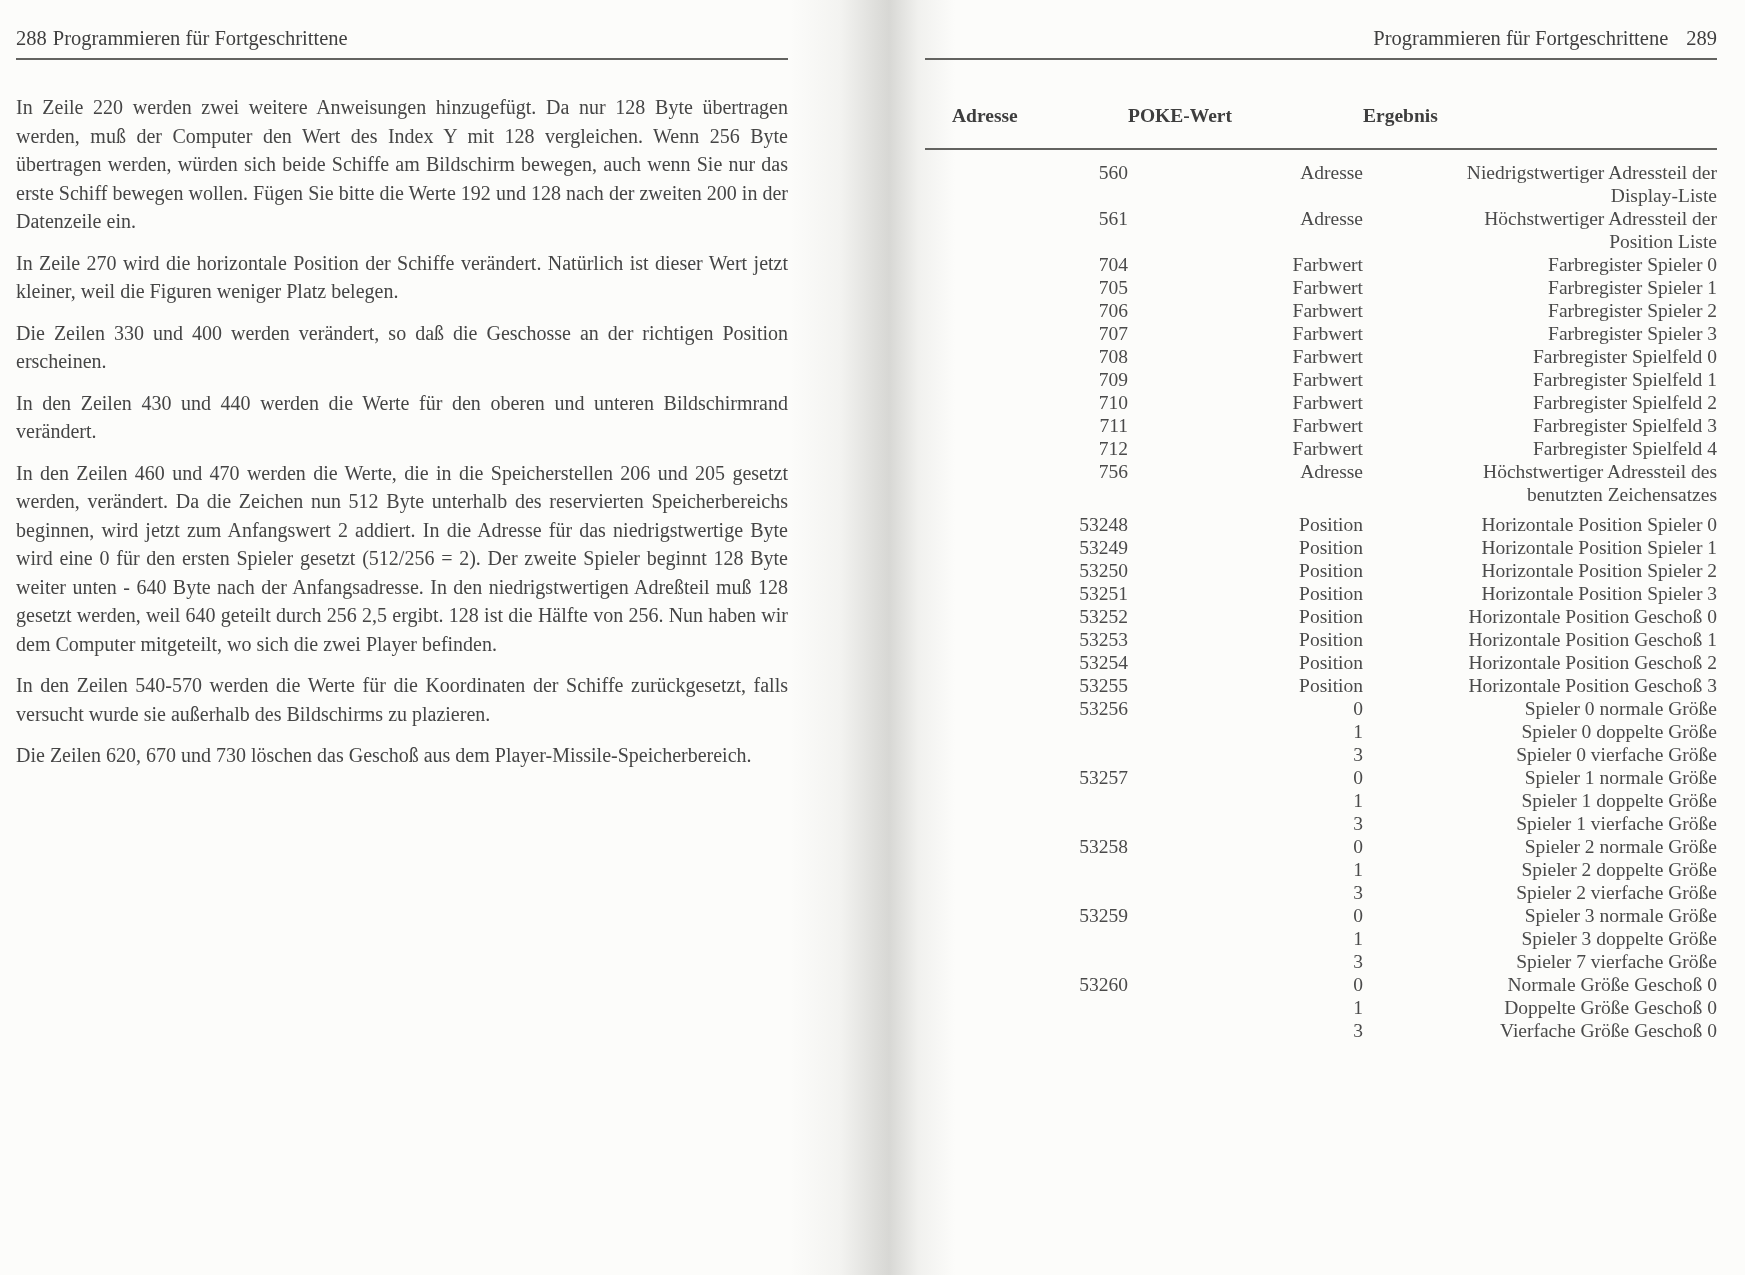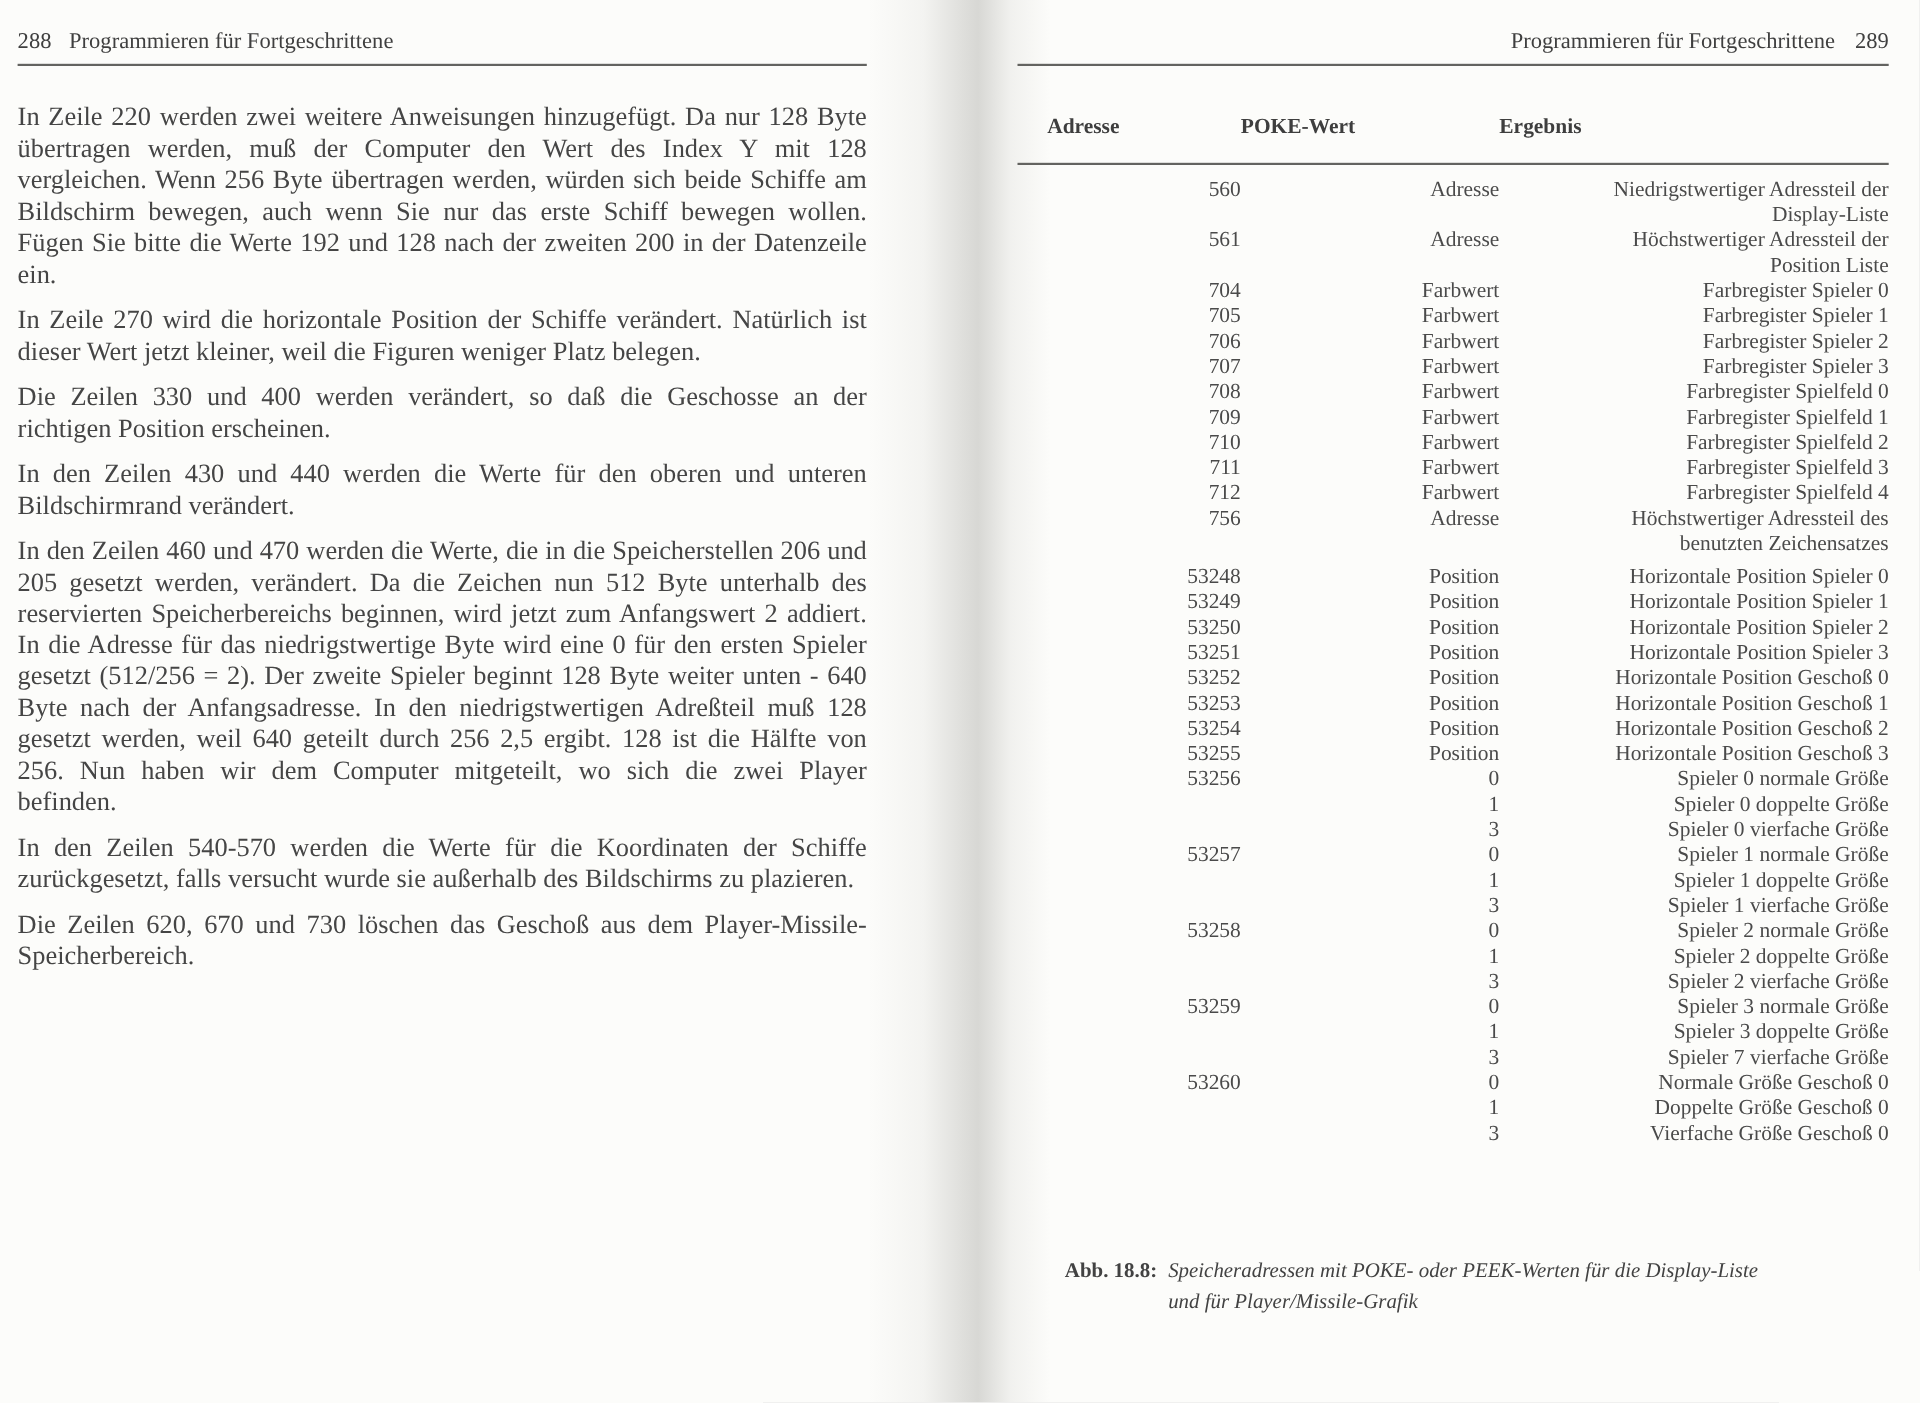--- a/index.html
+++ b/index.html
@@ -19,27 +19,27 @@
       rgba(165,165,160,0.34) 52%,
       rgba(165,165,160,0.42) 60%,
       rgba(190,190,185,0.18) 78%,
       rgba(190,190,185,0) 100%);
     pointer-events:none;
   }
   .page{position:absolute;top:26px;}
   .page-left{left:16px;width:772px;}
   .page-right{left:925px;width:792px;}
 
-  .phead{display:flex;align-items:baseline;gap:16px;font-size:20.5px;line-height:24px;color:#3f3f3f;}
+  .phead{display:flex;align-items:baseline;gap:6px;font-size:20.5px;line-height:24px;color:#3f3f3f;}
   .phead.right{justify-content:flex-end;gap:18px;}
   .ptitle{}
   .pnum{font-style:normal;}
   .rule{border:none;border-top:2.5px solid #636360;margin:8px 0 0 0;width:100%;}
 
-  .body{margin-top:33px;font-size:24px;line-height:28.5px;text-align:justify;}
+  .body{margin-top:33px;font-size:20px;line-height:28.5px;text-align:justify;}
   .para{margin:0 0 13px 0;}
 
   .table{font-size:19.5px;}
   .thead{
     display:grid;grid-template-columns:176px 235px auto;
     padding-left:27px;margin-top:44px;
     font-weight:bold;color:#3e3e3e;line-height:24px;
   }
   .trule{margin-top:20px;border-top-width:2px;}
   .tbody{margin-top:11px;padding-left:27px;}
@@ -263,19 +263,14 @@
             <span class="cell erg">Doppelte Größe Geschoß 0</span>
           </div>
           <div class="trow">
             <span class="cell adresse"></span>
             <span class="cell wert">3</span>
             <span class="cell erg">Vierfache Größe Geschoß 0</span>
           </div>
         </div>
     </div>
 
-    <div class="caption">
-      <span class="cap-label">Abb. 18.8:</span>
-      <span class="cap-text">Speicheradressen mit POKE- oder PEEK-Werten für die Display-Liste
-und für Player/Missile-Grafik</span>
-    </div>
   </section>
 </div>
 
 </body></html>

